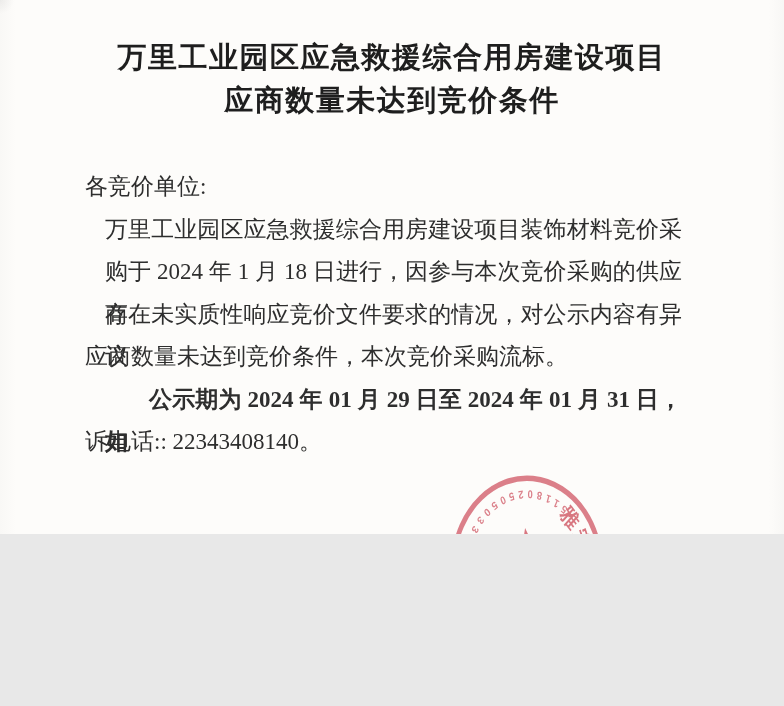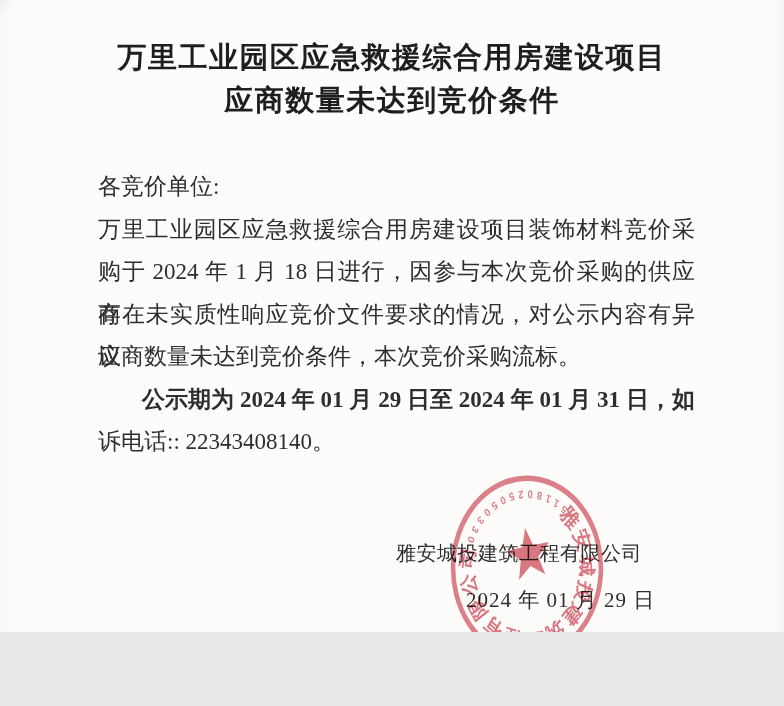--- a/index.html
+++ b/index.html
@@ -1,20 +1,20 @@
 <!DOCTYPE html>
 <html><head>
 <meta charset="utf-8">
 <style>
   * { margin: 0; padding: 0; box-sizing: border-box; }
   html, body { background: #e8e8e8; }
   .page {
     position: relative;
     width: 784px;
-    height: 632px;
+    height: 534px;
     margin: 0 auto;
     background: #fdfcfa;
     background-image:
       radial-gradient(circle at 0% 0%, rgba(120,120,120,0.10) 0px, rgba(120,120,120,0) 14px),
       linear-gradient(90deg, rgba(200,200,200,0.08) 0%, rgba(255,255,255,0) 2%, rgba(255,255,255,0) 98%, rgba(200,200,200,0.10) 100%);
     overflow: hidden;
     color: #2a2a2a;
     font-family: "Liberation Serif", "DejaVu Serif", serif;
   }
   .title-block {
@@ -27,35 +27,36 @@
     font-weight: bold;
     color: #1e1e1e;
   }
   .title-line {
     font-size: 29px;
     line-height: 43px;
     letter-spacing: 1.5px;
   }
   .body-block {
     position: absolute;
-    left: 98px;
+    left: 85px;
     top: 166px;
     width: 597px;
     font-size: 23px;
     color: #2e2e2e;
   }
   .body-line {
     height: 42.5px;
     line-height: 42.5px;
     white-space: nowrap;
   }
   .body-line.justified {
     white-space: normal;
     text-align: justify;
     text-align-last: justify;
+    margin-left: 20px;
   }
   .body-line.indent {
     text-indent: 44px;
     font-weight: bold;
   }
   .signature-block {
     position: absolute;
     left: 0;
     top: 0;
     width: 100%;

